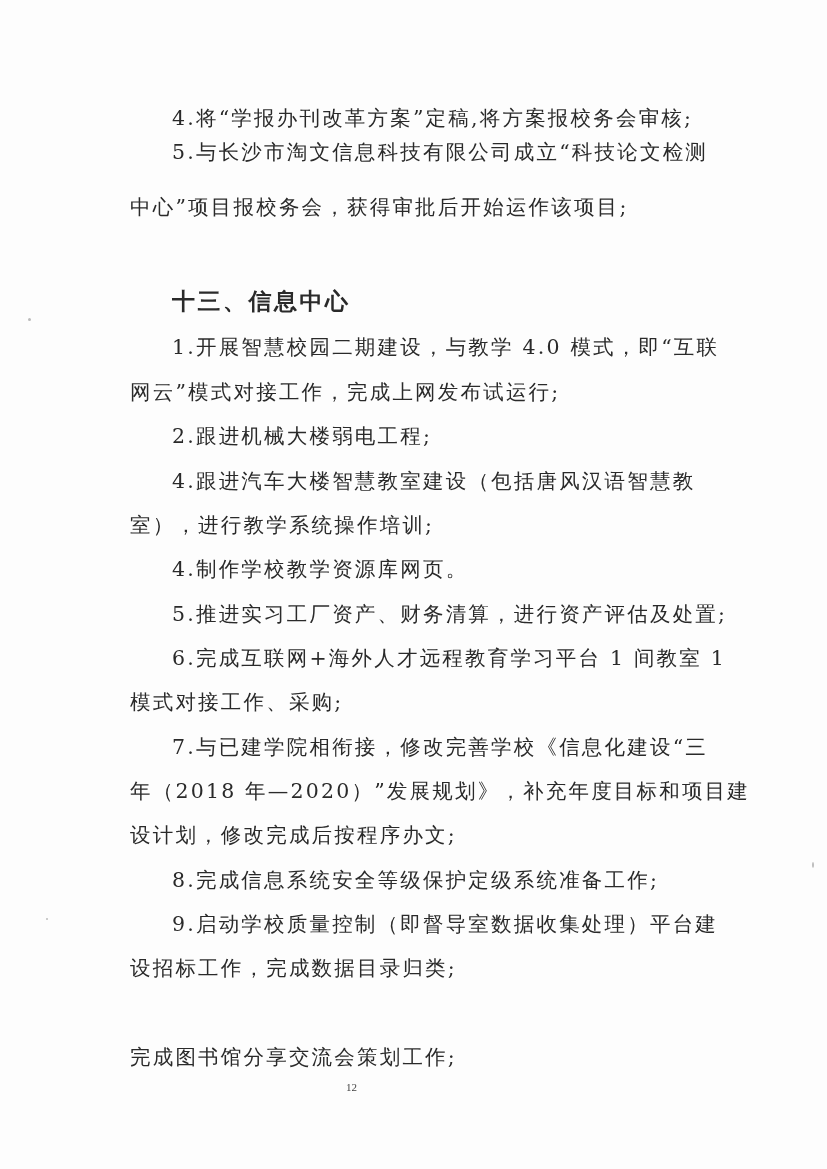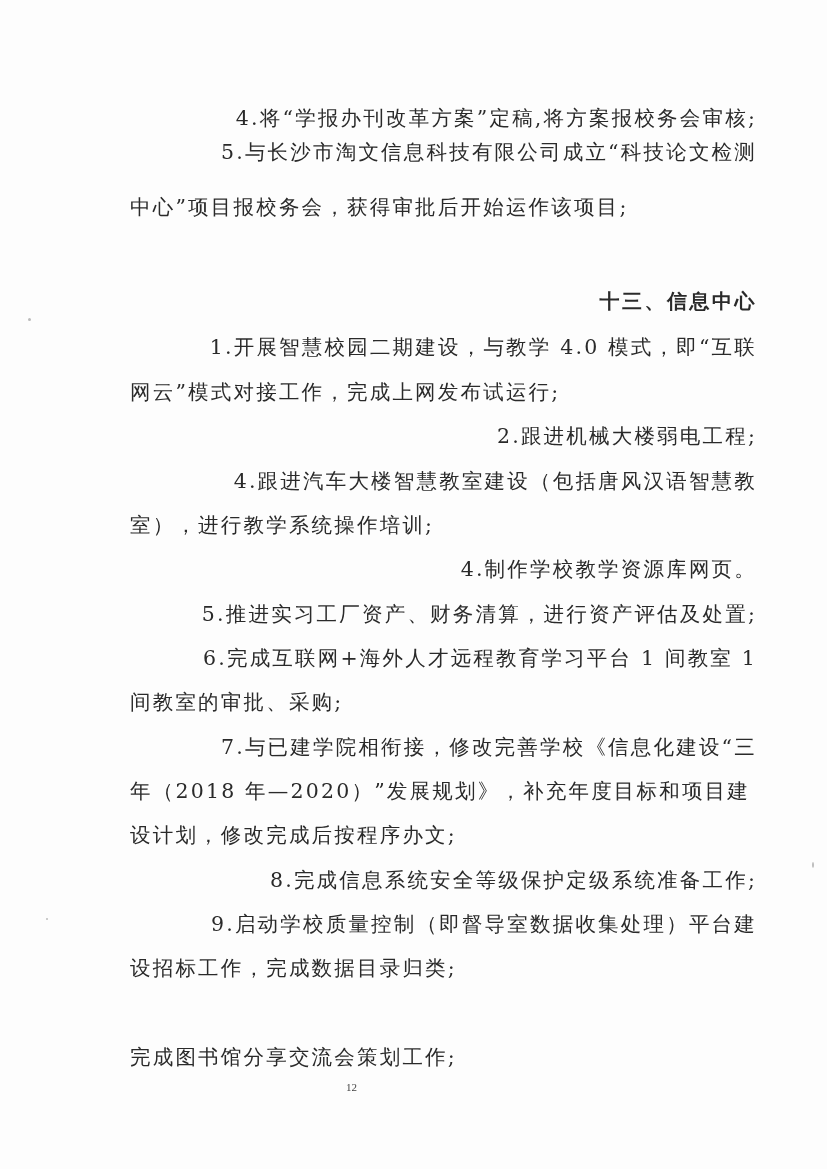--- a/index.html
+++ b/index.html
@@ -5,22 +5,22 @@
   html, body { margin: 0; padding: 0; }
   body {
     width: 827px; height: 1169px; background: #fdfdfd; position: relative; overflow: hidden;
     font-family: "DejaVu Serif", "Liberation Serif", serif; color: #2a2a2a;
   }
   .page { position: absolute; left: 0; top: 0; width: 827px; height: 1169px; }
   .line {
     position: absolute; left: 130px; width: 585px; font-size: 20.5px; line-height: 28px;
     letter-spacing: 2.2px; white-space: nowrap;
   }
-  .indent { left: 172px; text-align: right; }
-  .heading { font-family: "DejaVu Sans", "Liberation Sans", sans-serif; font-weight: bold; font-size: 20px; letter-spacing: 2.5px; }
+  .indent { left: 172px; }
+  .heading { font-family: "DejaVu Sans", "Liberation Sans", sans-serif; font-weight: bold; font-size: 23px; letter-spacing: 2.5px; }
   .page-number {
     position: absolute; left: 0; width: 703px; top: 1081px; text-align: center;
     font-family: "Liberation Serif", serif; font-size: 11px; color: #444;
   }
   .speck { position: absolute; background: #bbb; border-radius: 50%; }
 </style>
 </head>
 <body>
 
 <div class="page">
@@ -29,21 +29,21 @@
   <div class="line" style="top:193px">中心”项目报校务会，获得审批后开始运作该项目;</div>
   <div class="line indent heading" style="top:287px">十三、信息中心</div>
   <div class="line indent" style="top:333px">1.开展智慧校园二期建设，与教学 4.0 模式，即“互联</div>
   <div class="line" style="top:378px">网云”模式对接工作，完成上网发布试运行;</div>
   <div class="line indent" style="top:422px">2.跟进机械大楼弱电工程;</div>
   <div class="line indent" style="top:467px">4.跟进汽车大楼智慧教室建设（包括唐风汉语智慧教</div>
   <div class="line" style="top:511px">室），进行教学系统操作培训;</div>
   <div class="line indent" style="top:555px">4.制作学校教学资源库网页。</div>
   <div class="line indent" style="top:600px">5.推进实习工厂资产、财务清算，进行资产评估及处置;</div>
   <div class="line indent" style="top:644px">6.完成互联网+海外人才远程教育学习平台 1 间教室 1</div>
-  <div class="line" style="top:688px">间教室的审批、采购;</div>
+  <div class="line" style="top:688px">模式对接工作、采购;</div>
   <div class="line indent" style="top:733px">7.与已建学院相衔接，修改完善学校《信息化建设“三</div>
   <div class="line" style="top:777px">年（2018 年—2020）”发展规划》，补充年度目标和项目建</div>
   <div class="line" style="top:821px">设计划，修改完成后按程序办文;</div>
   <div class="line indent" style="top:866px">8.完成信息系统安全等级保护定级系统准备工作;</div>
   <div class="line indent" style="top:910px">9.启动学校质量控制（即督导室数据收集处理）平台建</div>
   <div class="line" style="top:954px">设招标工作，完成数据目录归类;</div>
   <div class="line" style="top:1043px">完成图书馆分享交流会策划工作;</div>
 
   <div class="page-number">12</div>
 

